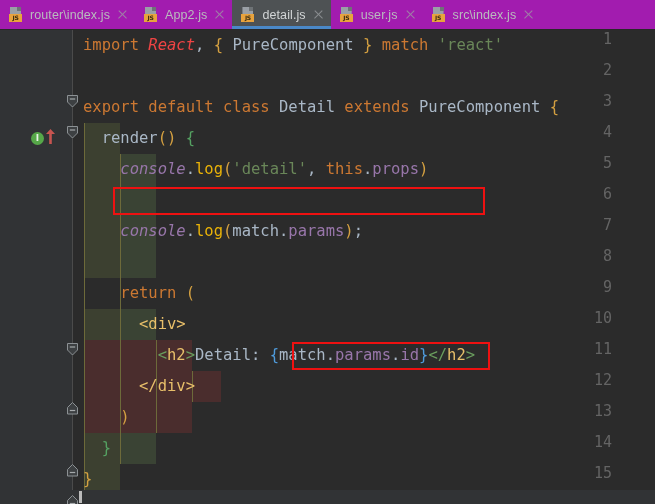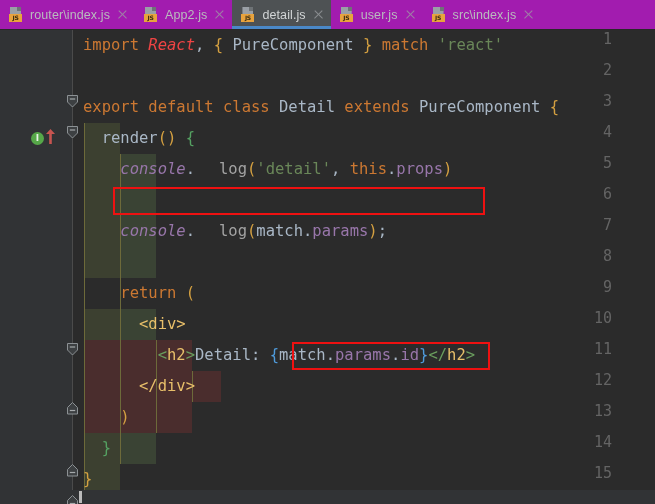--- a/index.html
+++ b/index.html
@@ -214,21 +214,21 @@
   }
 
   
   .t-kw      { color: #cc7832; }               
   .t-class   { color: #a9b7c6; }               
   .t-react   { color: #ef4444; font-style: italic; }
   .t-brace   { color: #d4a041; }               
   .t-green   { color: #6a8759; }               
   .t-gbrace  { color: #55a162; }               
   .t-field   { color: #9876aa; }               
-  .t-fn      { color: #a3a3a3; margin-left: 24px; }
+  .t-fn      { color: #eab308; }
   .t-op      { color: #a9b7c6; }
   .t-tag     { color: #e8bf6a; }               
   .t-angle   { color: #6a9d5e; }               
   .t-jsxtext { color: #a9b7c6; }
   .t-jsxbrace{ color: #4f9bdc; }               
   .t-console { color: #9876aa; font-style: italic; margin-top: 48px; }
   .squiggle {
     text-decoration: underline wavy #b5824a;
     text-decoration-skip-ink: none;
   }

